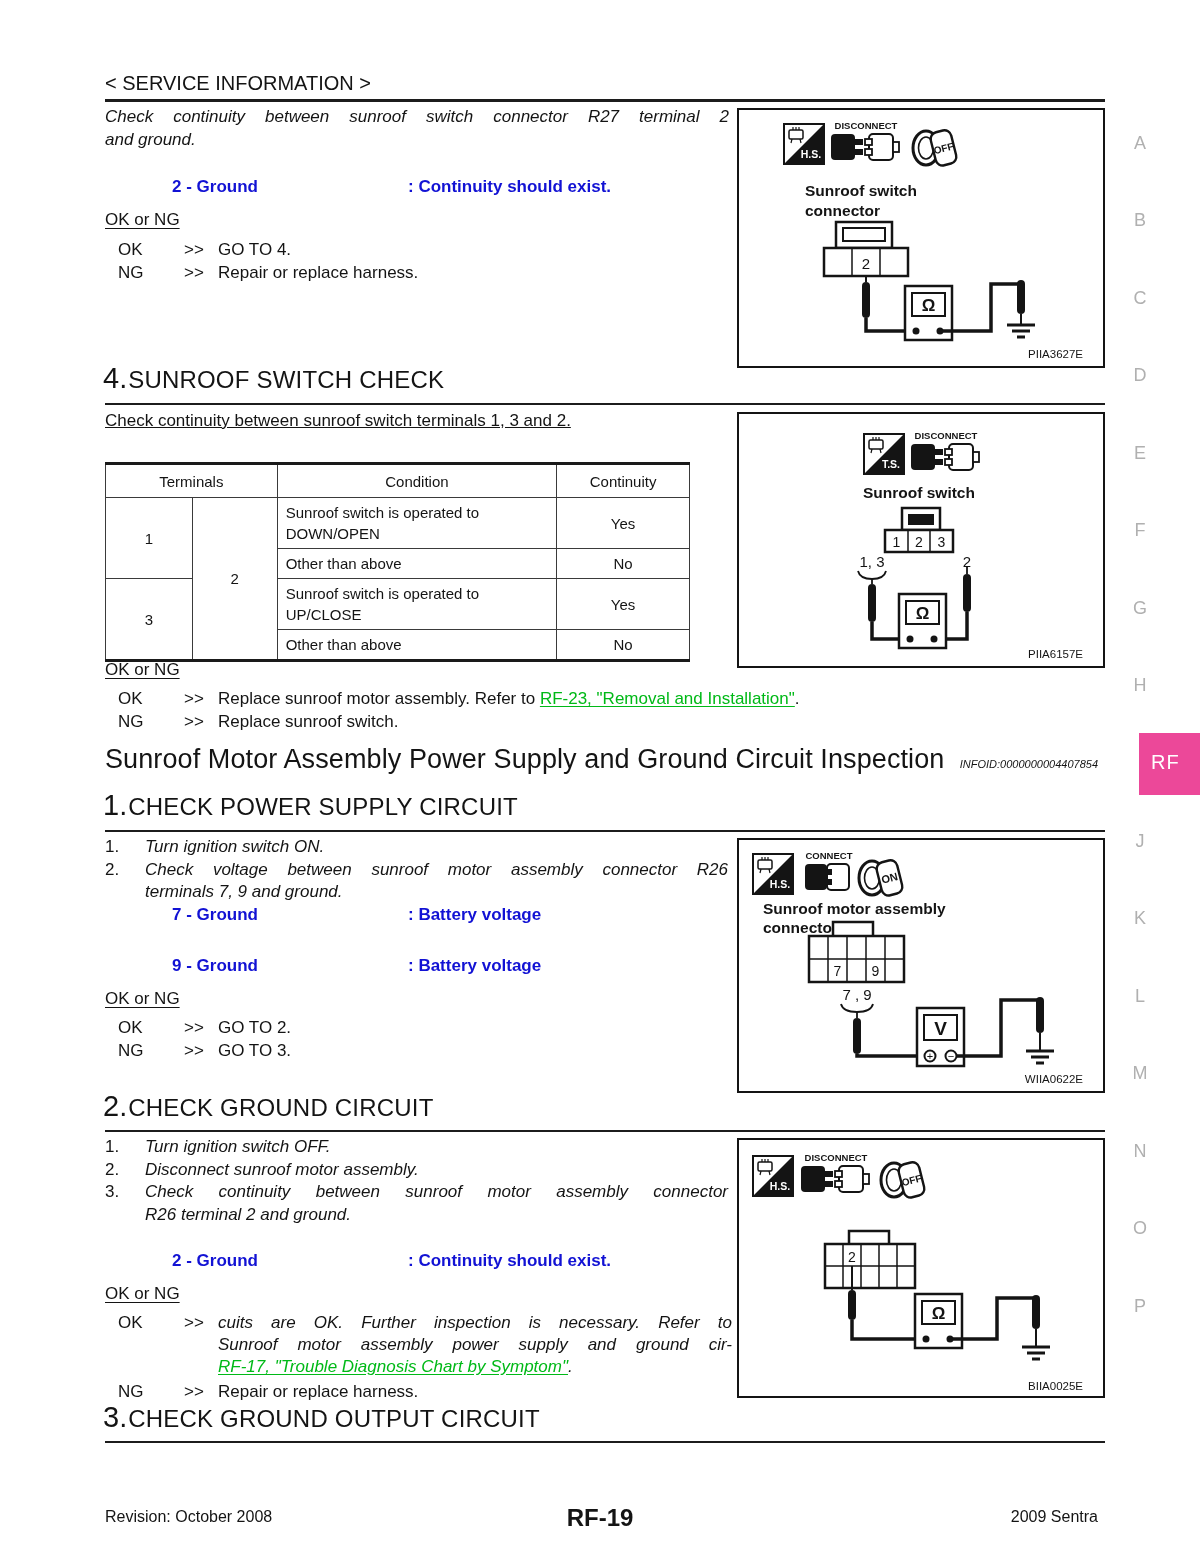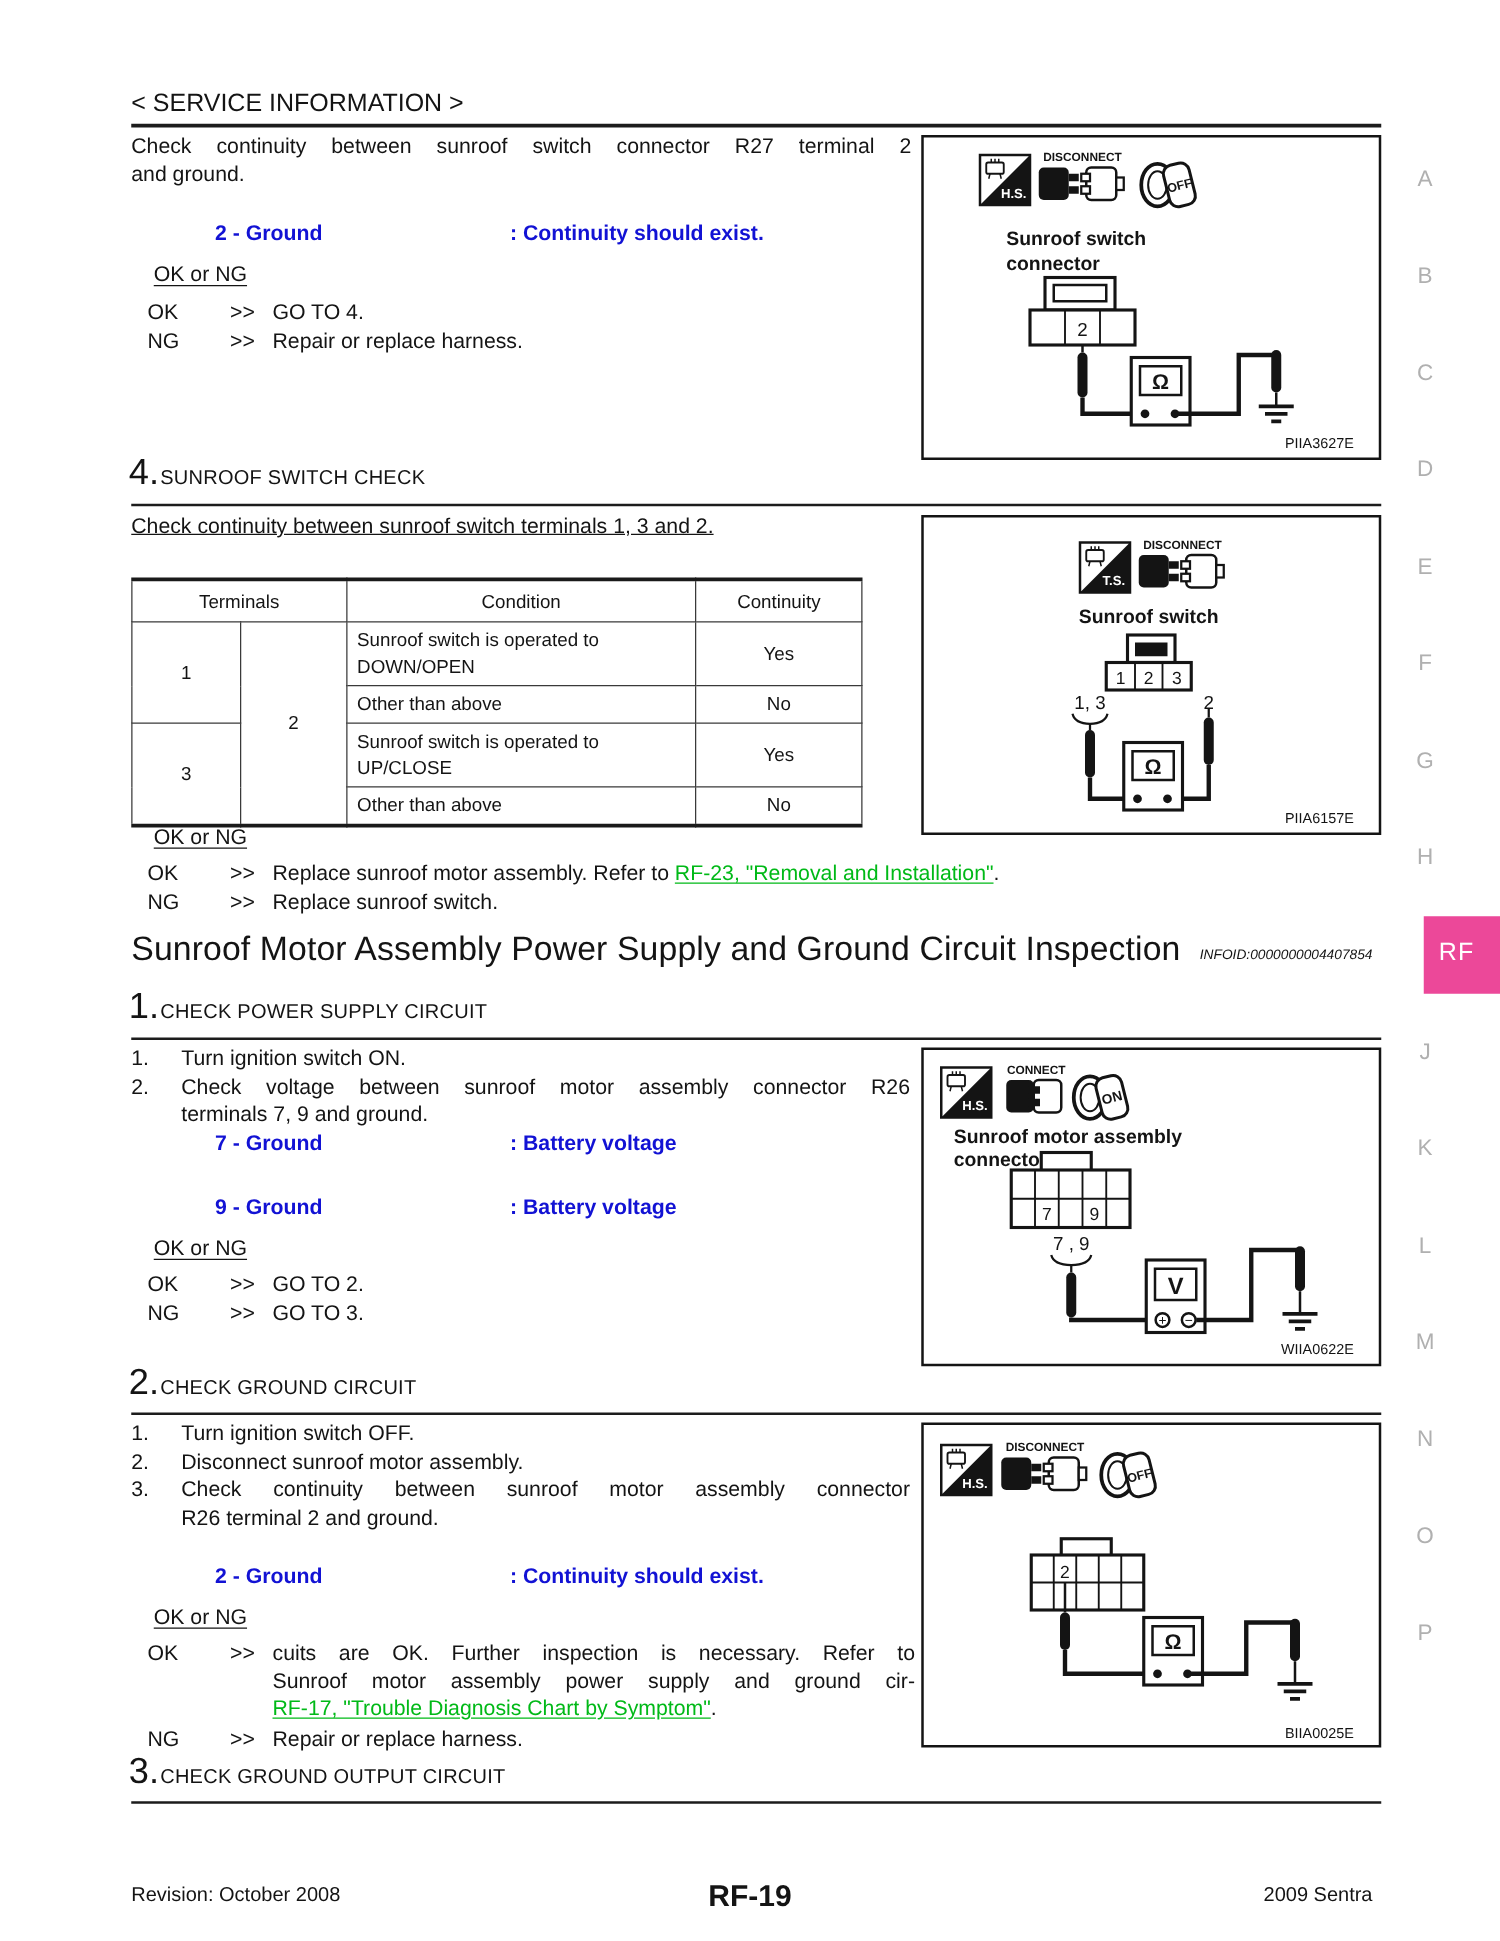--- a/index.html
+++ b/index.html
@@ -4,32 +4,32 @@
 <style>
   html,body{margin:0;padding:0;background:#e8e8e8;}
   #page{position:relative;width:1200px;height:1553px;background:#ffffff;margin:0 auto;
         font-family:"Liberation Sans","DejaVu Sans",sans-serif;color:#141414;overflow:hidden;}
   .abs{position:absolute;}
   .pagetitle{top:36px;left:0;width:1200px;text-align:center;font-size:24px;font-weight:bold;letter-spacing:.5px;}
   .subtitle{top:72px;left:105px;font-size:20px;}
   .rule{position:absolute;left:105px;width:1000px;height:2px;background:#1c1c1c;}
   .rule.thick{height:3px;}
   .para{font-size:17px;line-height:22.5px;}
-  .line{display:block;}
+  .line{display:block;font-style:italic;}
   .line.j{text-align:justify;text-align-last:justify;}
   .spec{display:flex;font-size:17px;font-weight:bold;}
   .spec-label{width:236px;}
-  .okng-h{font-size:17px;text-decoration:underline;text-underline-offset:3px;margin-left:18px;}
+  .okng-h{font-size:17px;text-decoration:underline;text-underline-offset:3px;}
   .act{display:flex;font-size:17px;line-height:22px;}
   .act .lbl{width:66px;}
   .act .arw{width:34px;}
   .link{text-decoration:underline;text-underline-offset:2px;cursor:pointer;}
   .step-heading{display:flex;align-items:baseline;}
   .step-num{font-size:29px;margin-right:1px;}
-  .step-title{font-size:16px;letter-spacing:.2px;}
+  .step-title{font-size:24px;letter-spacing:.2px;}
   .insp-title{font-size:27px;letter-spacing:.1px;}
   .infoid{font-size:11px;font-style:italic;text-align:right;width:248px;}
   .list-item{display:flex;font-size:17px;line-height:22.5px;}
   .list-item .num{width:40px;}
   .list-item .body{width:583px;}
   table.ck{border-collapse:collapse;width:585px;font-size:15px;
            border-top:3px solid #1a1a1a;border-bottom:3px solid #1a1a1a;}
   table.ck td,table.ck th{border:1px solid #3a3a3a;font-weight:normal;padding:4px 8px;}
   table.ck th{height:24px;}
   td.cen{text-align:center;}

